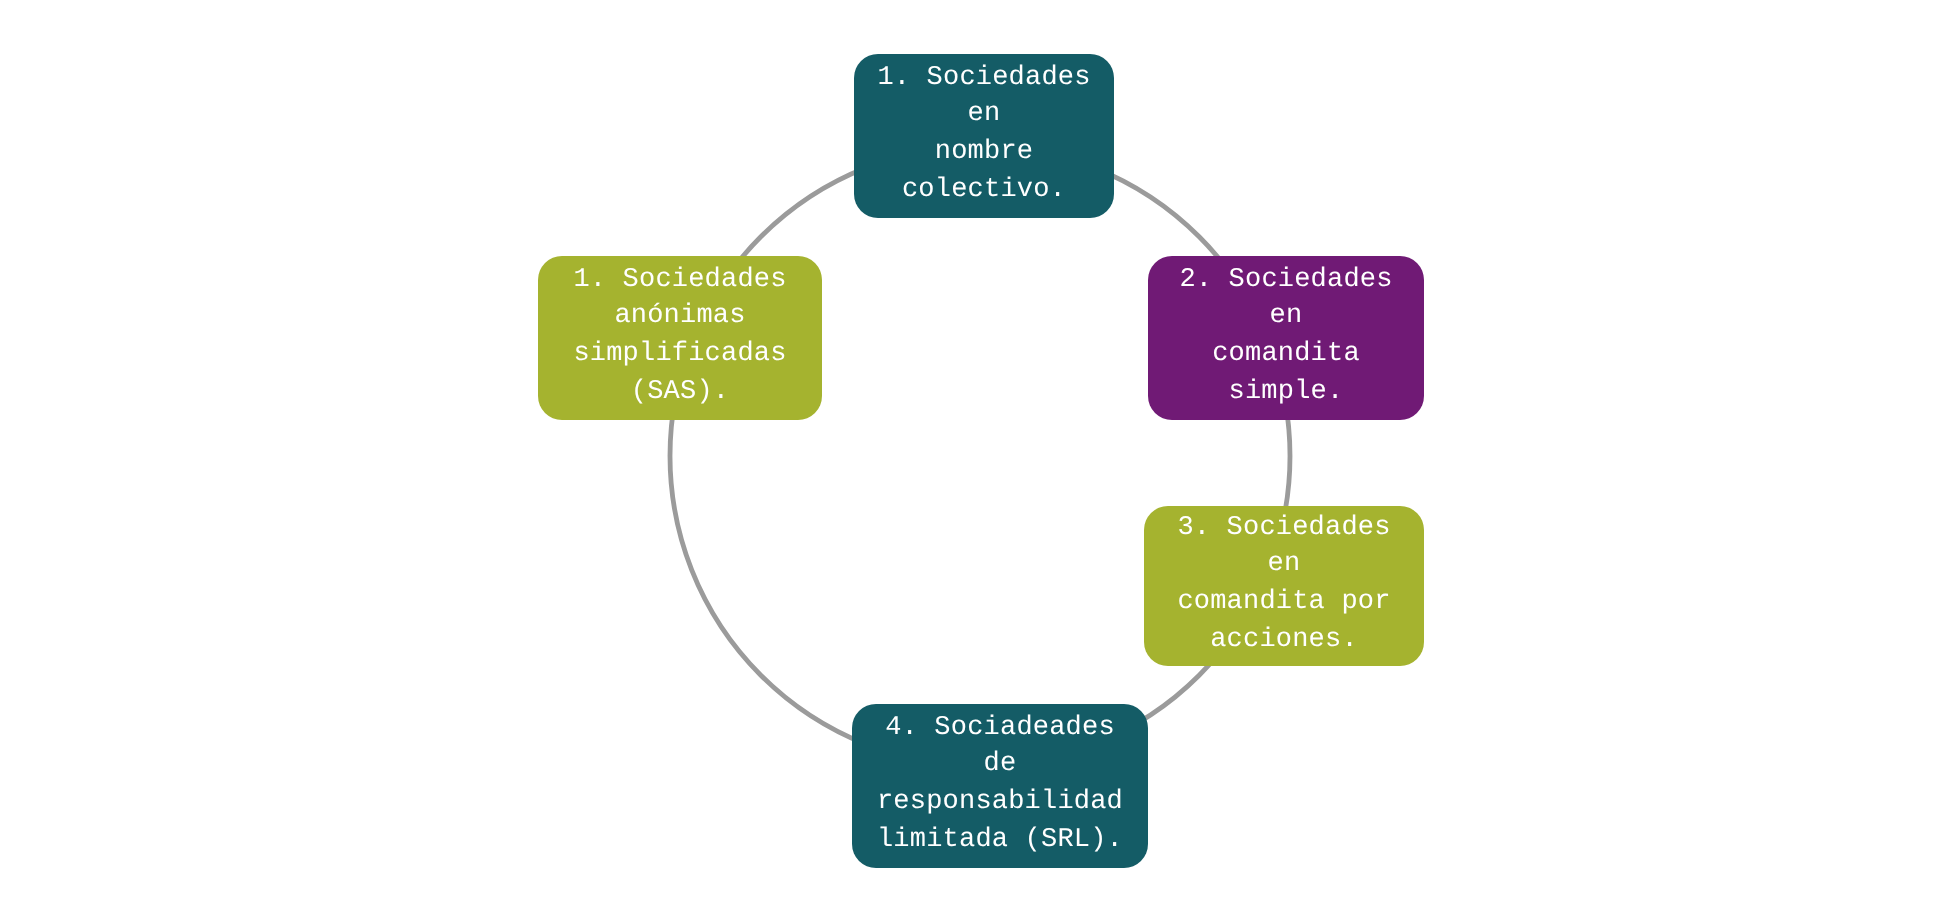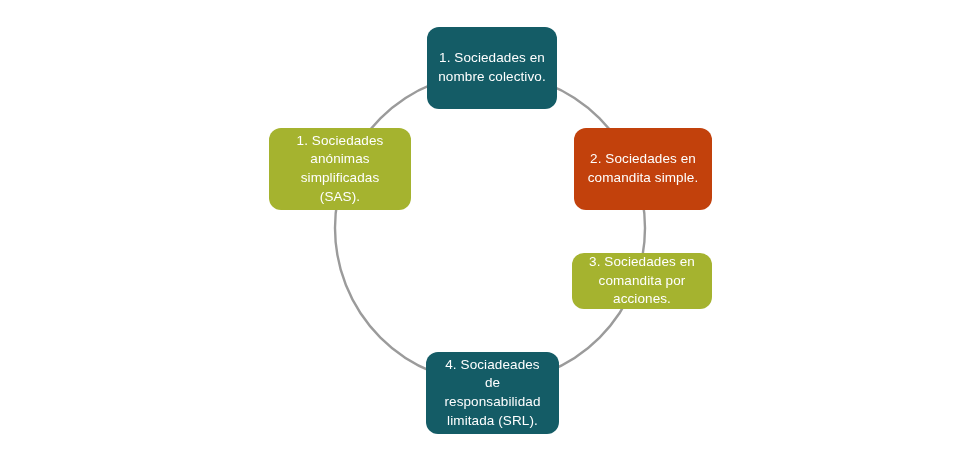--- a/index.html
+++ b/index.html
@@ -6,21 +6,21 @@
     margin: 0;
     padding: 0;
     background: #ffffff;
   }
   #canvas {
     position: relative;
     width: 974px;
     height: 450px;
     background: var(--bg, #ffffff);
     overflow: hidden;
-    font-family: Liberation Sans, sans-serif;
+    font-family: Liberation Mono, monospace;
     -webkit-font-smoothing: antialiased;
   }
   #ring-svg {
     position: absolute;
     left: 0;
     top: 0;
     width: 974px;
     height: 450px;
     pointer-events: none;
   }
@@ -51,32 +51,32 @@
 
   <svg id="ring-svg" viewBox="0 0 974 450" xmlns="http://www.w3.org/2000/svg" style="width: 974px; height: 450px;">
     <circle id="ring-circle" cx="490" cy="228" r="155" fill="none" stroke="#9b9b9b" stroke-width="2.4"></circle>
   </svg>
 
   <div class="node" style="left: 427px; top: 27px; width: 130px; height: 82px; background: rgb(20, 92, 102); color: rgb(255, 255, 255);">
     <span class="node-label">1. Sociedades en
 nombre colectivo.</span>
   </div>
 
-  <div class="node" style="left: 574px; top: 128px; width: 138px; height: 82px; background: #c2410c; color: rgb(255, 255, 255);">
+  <div class="node" style="left: 574px; top: 128px; width: 138px; height: 82px; background: #701a75; color: rgb(255, 255, 255);">
     <span class="node-label">2. Sociedades en
 comandita simple.</span>
   </div>
 
-  <div class="node" style="left: 572px; top: 253px; width: 140px; height: 56px; background: rgb(165, 179, 47); color: rgb(255, 255, 255);">
+  <div class="node" style="left: 572px; top: 253px; width: 140px; height: 80px; background: rgb(165, 179, 47); color: rgb(255, 255, 255);">
     <span class="node-label">3. Sociedades en
 comandita por
 acciones.</span>
   </div>
 
-  <div class="node" style="left: 426px; top: 352px; width: 133px; height: 82px; background: rgb(20, 92, 102); color: rgb(255, 255, 255);">
+  <div class="node" style="left: 426px; top: 352px; width: 148px; height: 82px; background: rgb(20, 92, 102); color: rgb(255, 255, 255);">
     <span class="node-label">4. Sociadeades de
 responsabilidad
 limitada (SRL).</span>
   </div>
 
 
   <div class="node" style="left: 269px; top: 128px; width: 142px; height: 82px; background: rgb(165, 179, 47); color: rgb(255, 255, 255);">
     <span class="node-label">1. Sociedades
 anónimas
 simplificadas

